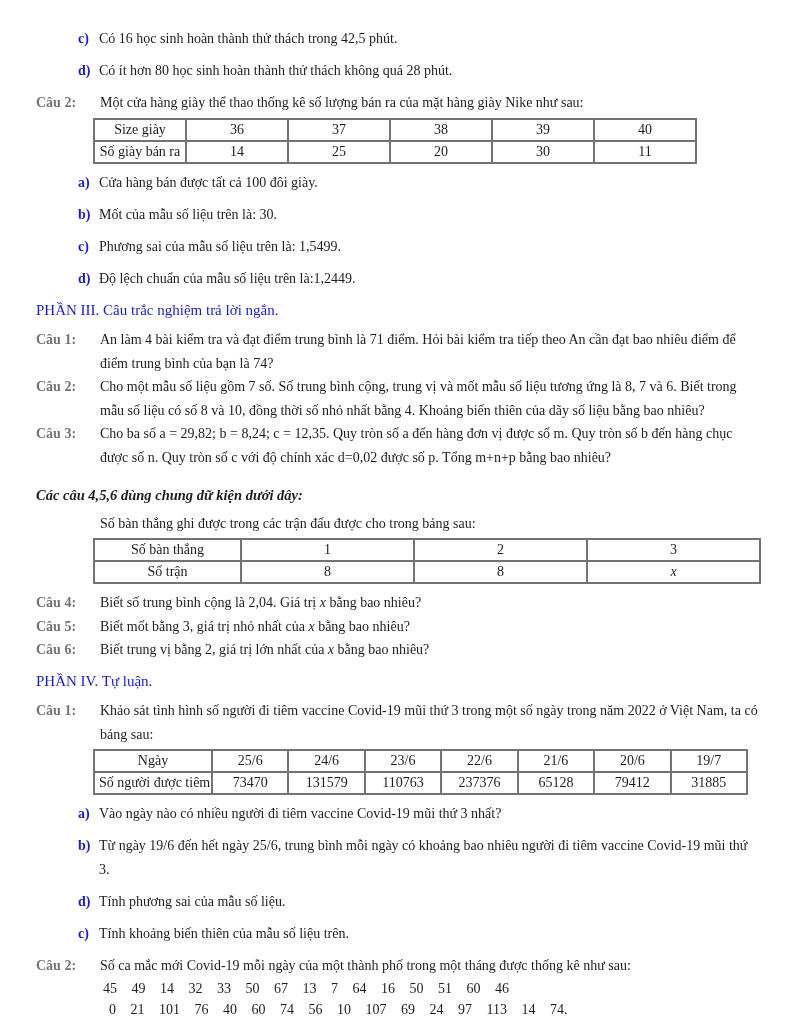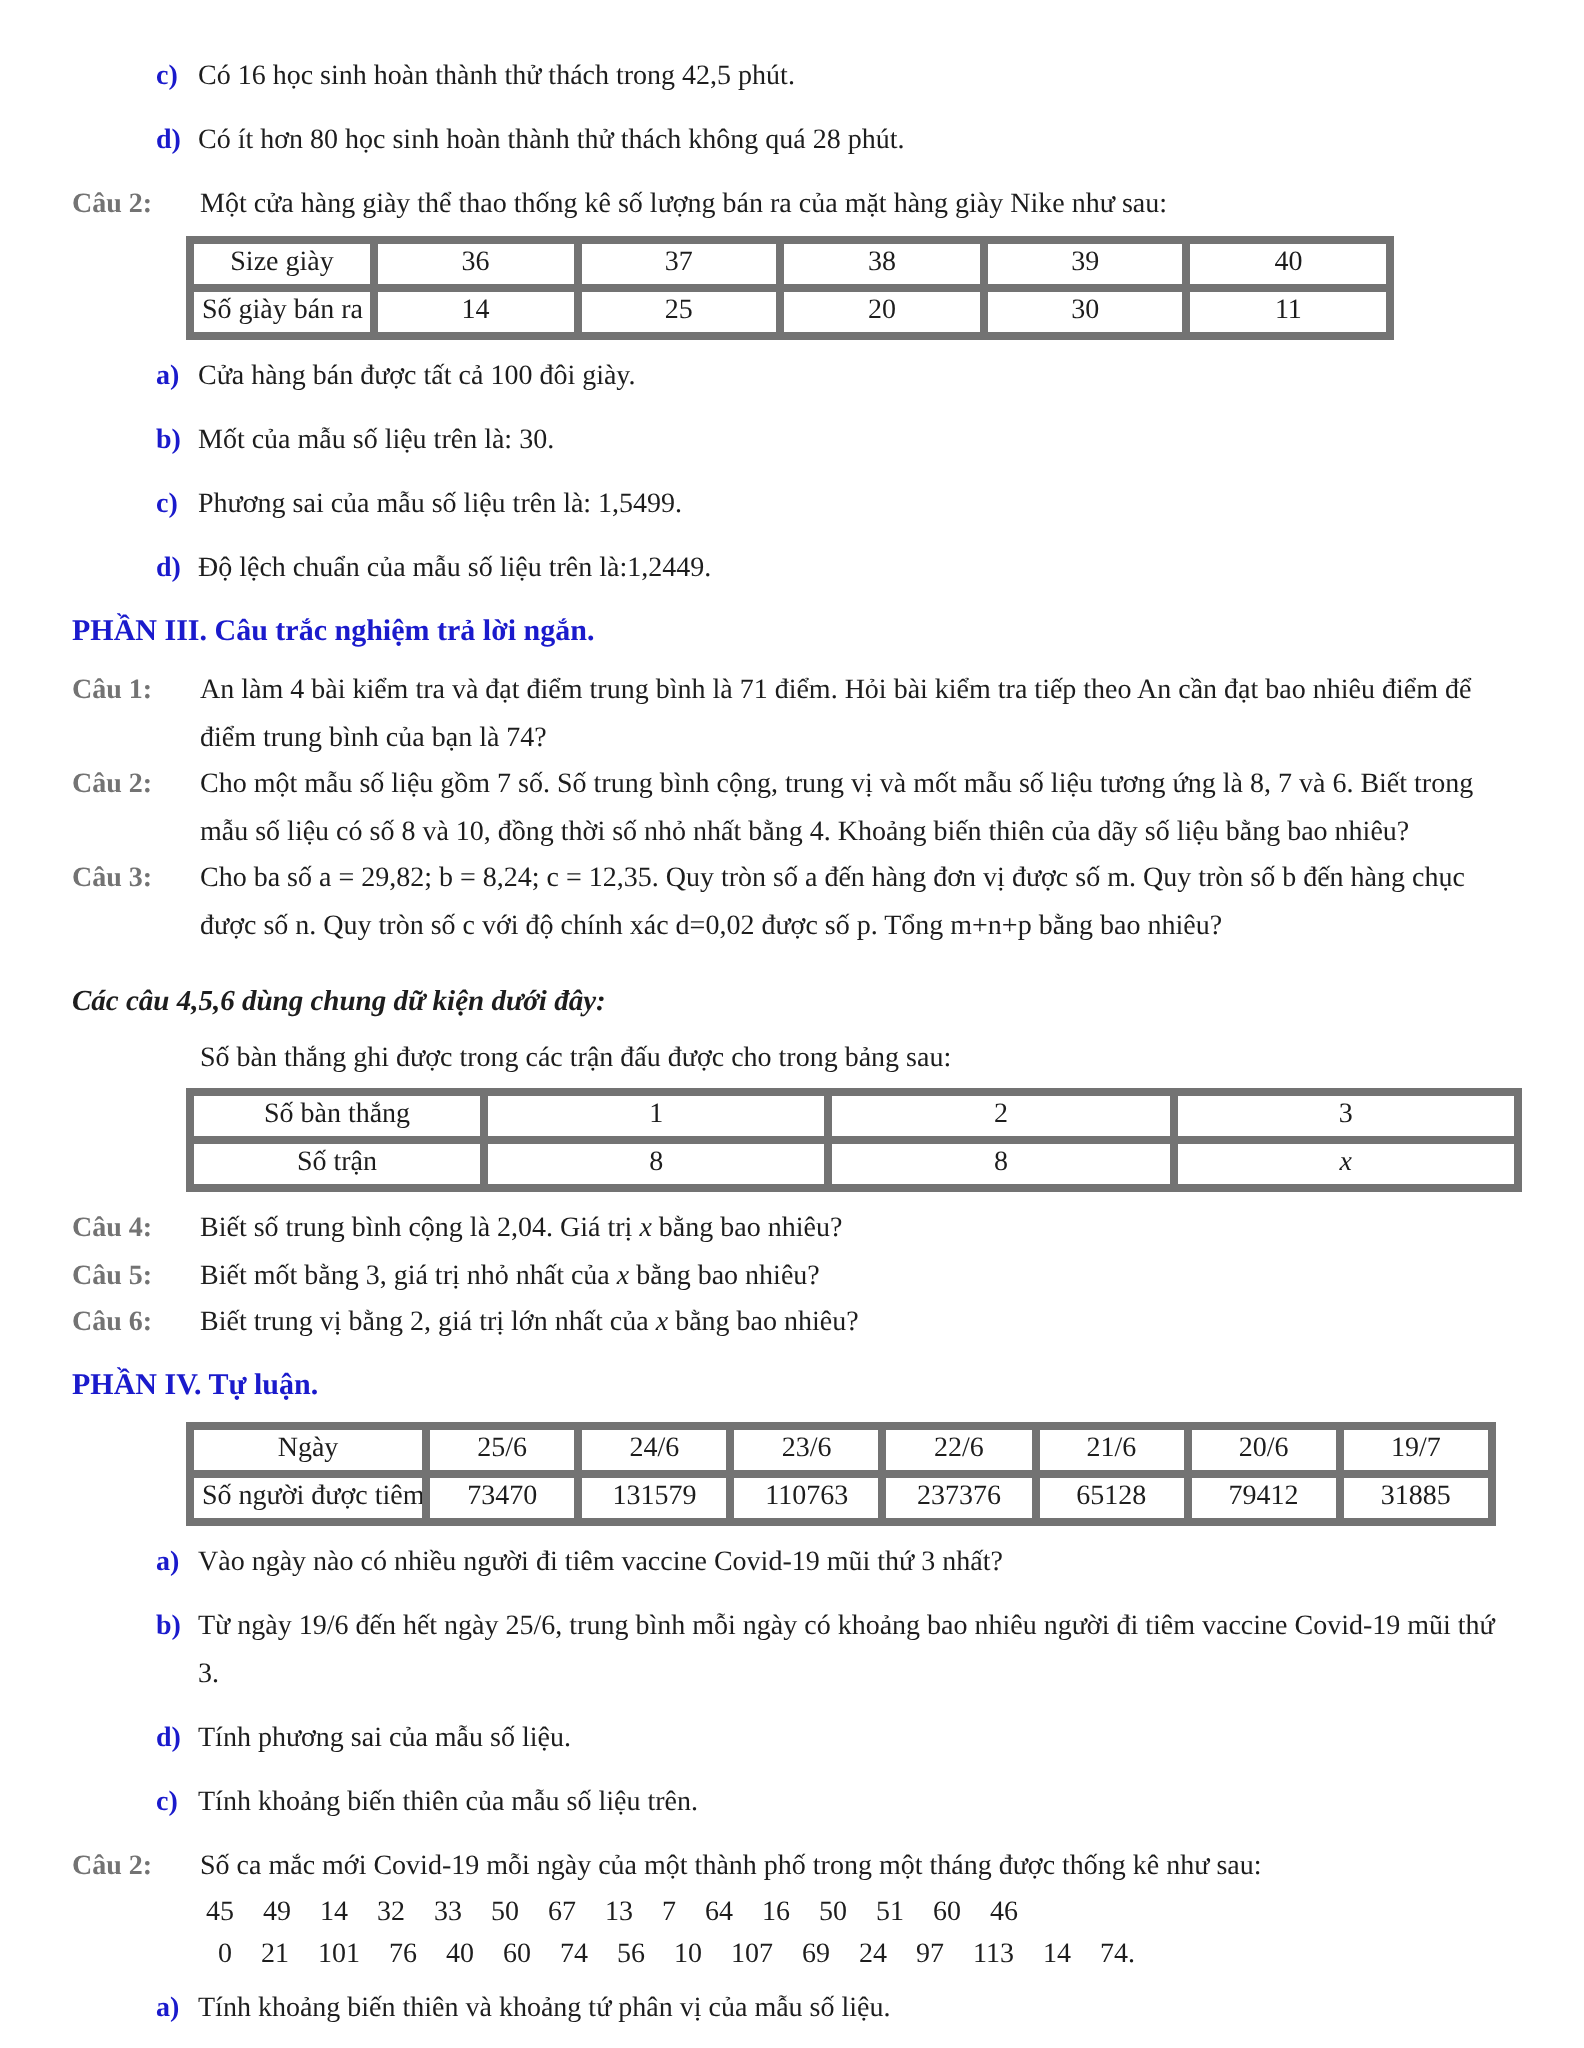--- a/index.html
+++ b/index.html
@@ -14,27 +14,27 @@
   .it   { font-style: italic; }
 
   
   .item { margin: 0 0 8.5px 42px; padding-left: 21px; text-indent: -21px; }
   .item .lbl { display: inline-block; width: 21px; text-indent: 0; color: #1a1acc; font-weight: bold; }
 
   
   .q { padding-left: 64px; text-indent: -64px; margin: 0; }
   .q .qlbl { display: inline-block; width: 64px; text-indent: 0; color: #737373; font-weight: bold; }
 
-  .part-heading { font-size: 15px; font-weight: bold; color: #1a1acc; margin: 8px 0 6px 0; }
+  .part-heading { font-size: 15px; font-weight: normal; color: #1a1acc; margin: 8px 0 6px 0; }
   .note { font-weight: bold; font-style: italic; font-size: 14.5px; margin: 15px 0 4px 0; }
   .intro { margin: 0 0 0 64px; }
 
   table.tbl { border-collapse: collapse; table-layout: fixed; margin: 3px 0 7px 57px; }
   table.tbl td {
-    border: 4px solid #737373; height: 22px; line-height: 20px;
+    border: 2px solid #737373; height: 22px; line-height: 20px;
     text-align: center; padding: 0 4px; overflow: hidden; white-space: nowrap;
   }
   td.lc { text-align: left; padding-left: 8px; }
 
   .tbl1 { width: 604px; }
   .tbl2 { width: 668px; }
   .tbl3 { width: 655px; margin-left: 76px; }
 
   .numrow { margin: 0 0 0 67px; line-height: 20.5px; word-spacing: 11px; white-space: nowrap; }
   .numrow2 { padding-left: 6px; }
@@ -116,20 +116,21 @@
     </tr>
   </tbody>
     </table>
 
   <div class="q mt4"><span class="qlbl">Câu 4:</span><span><span>Biết số trung bình cộng là 2,04. Giá trị </span><span class="it">x</span><span> bằng bao nhiêu?</span></span></div>
   <div class="q"><span class="qlbl">Câu 5:</span><span><span>Biết mốt bằng 3, giá trị nhỏ nhất của </span><span class="it">x</span><span> bằng bao nhiêu?</span></span></div>
   <div class="q"><span class="qlbl">Câu 6:</span><span><span>Biết trung vị bằng 2, giá trị lớn nhất của </span><span class="it">x</span><span> bằng bao nhiêu?</span></span></div>
 
   <div class="part-heading">PHẦN IV. Tự luận.</div>
 
+  <div class="q"><span class="qlbl">Câu 1:</span><span>Khảo sát tình hình số người đi tiêm vaccine Covid-19 mũi thứ 3 trong một số ngày trong năm 2022 ở Việt Nam, ta có bảng sau:</span></div>
 
   <table class="tbl tbl3 mt2">
     <colgroup>
         <col style="width:118px">
         <col>
         <col>
         <col>
         <col>
         <col>
         <col>

